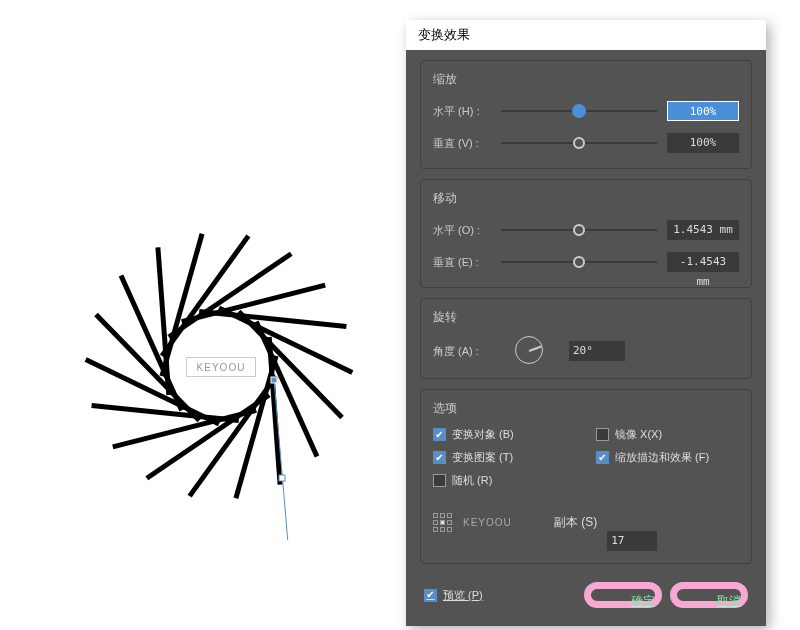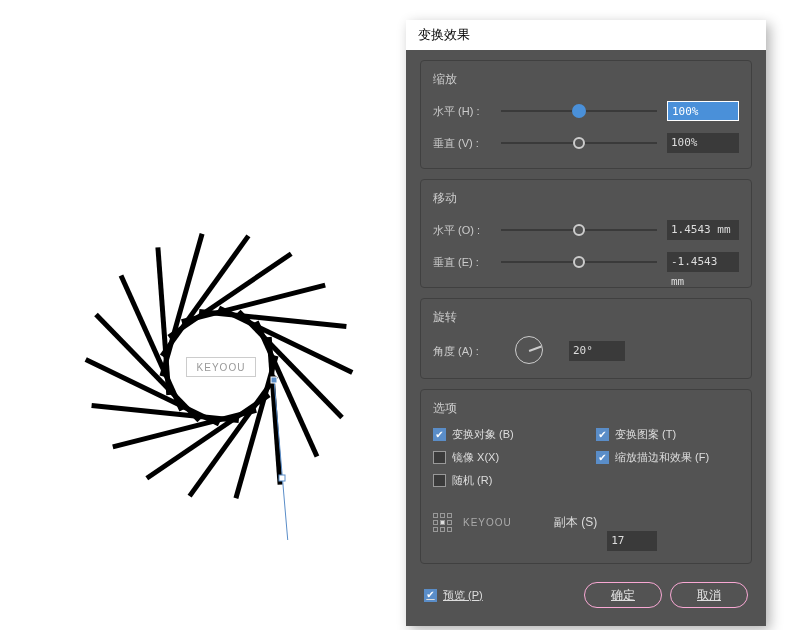--- a/index.html
+++ b/index.html
@@ -110,21 +110,21 @@
     }
     .thumb-blue { background: #4a90d9; }
     .thumb-gray { border: 2px solid #ccc; background: #535353; width: 12px; height: 12px; }
     .value-box {
       width: 72px;
       height: 20px;
       background: #3a3a3a;
       color: #ddd;
       font-size: 11px;
       font-family: monospace;
-      text-align: left;
+      text-align: center;
       padding: 0 4px;
       line-height: 20px;
       border: none;
     }
     .value-selected {
       background: #4a90d9;
       color: #fff;
       border: 1px solid #fff;
     }
     .rotate-row {
@@ -230,26 +230,26 @@
       gap: 6px;
       font-size: 11px;
     }
     .buttons {
       display: flex;
       gap: 8px;
     }
     .btn {
       width: 78px;
       height: 26px;
-      border: 1px solid #f9a8d4;
+      border: 7px solid #f9a8d4;
       border-radius: 13px;
       background: transparent;
-      color: #e5e5e5;
+      color: #86efac;
       font-size: 12px;
-      text-align: center;
+      text-align: right;
       line-height: 24px;
       cursor: pointer;
     }
   </style>
 </head>
 <body>
 
 <div class="canvas-area">
   <svg class="spiral-svg" width="420" height="430">
     <g transform="translate(219,256)">
@@ -343,26 +343,26 @@
     </div>
 
     <div class="group">
       <div class="group-title">选项</div>
       <div class="options-grid">
         <div class="check-row">
             <span class="checkbox checked"></span>
             <span>变换对象 (B)</span>
           </div>
         <div class="check-row">
+            <span class="checkbox"></span>
+            <span>镜像 X(X)</span>
+          </div>
+        <div class="check-row">
             <span class="checkbox checked"></span>
             <span>变换图案 (T)</span>
-          </div>
-        <div class="check-row">
-            <span class="checkbox"></span>
-            <span>镜像 X(X)</span>
           </div>
         <div class="check-row">
             <span class="checkbox checked"></span>
             <span>缩放描边和效果 (F)</span>
           </div>
         <div class="check-row">
             <span class="checkbox"></span>
             <span>随机 (R)</span>
           </div>
       </div>

